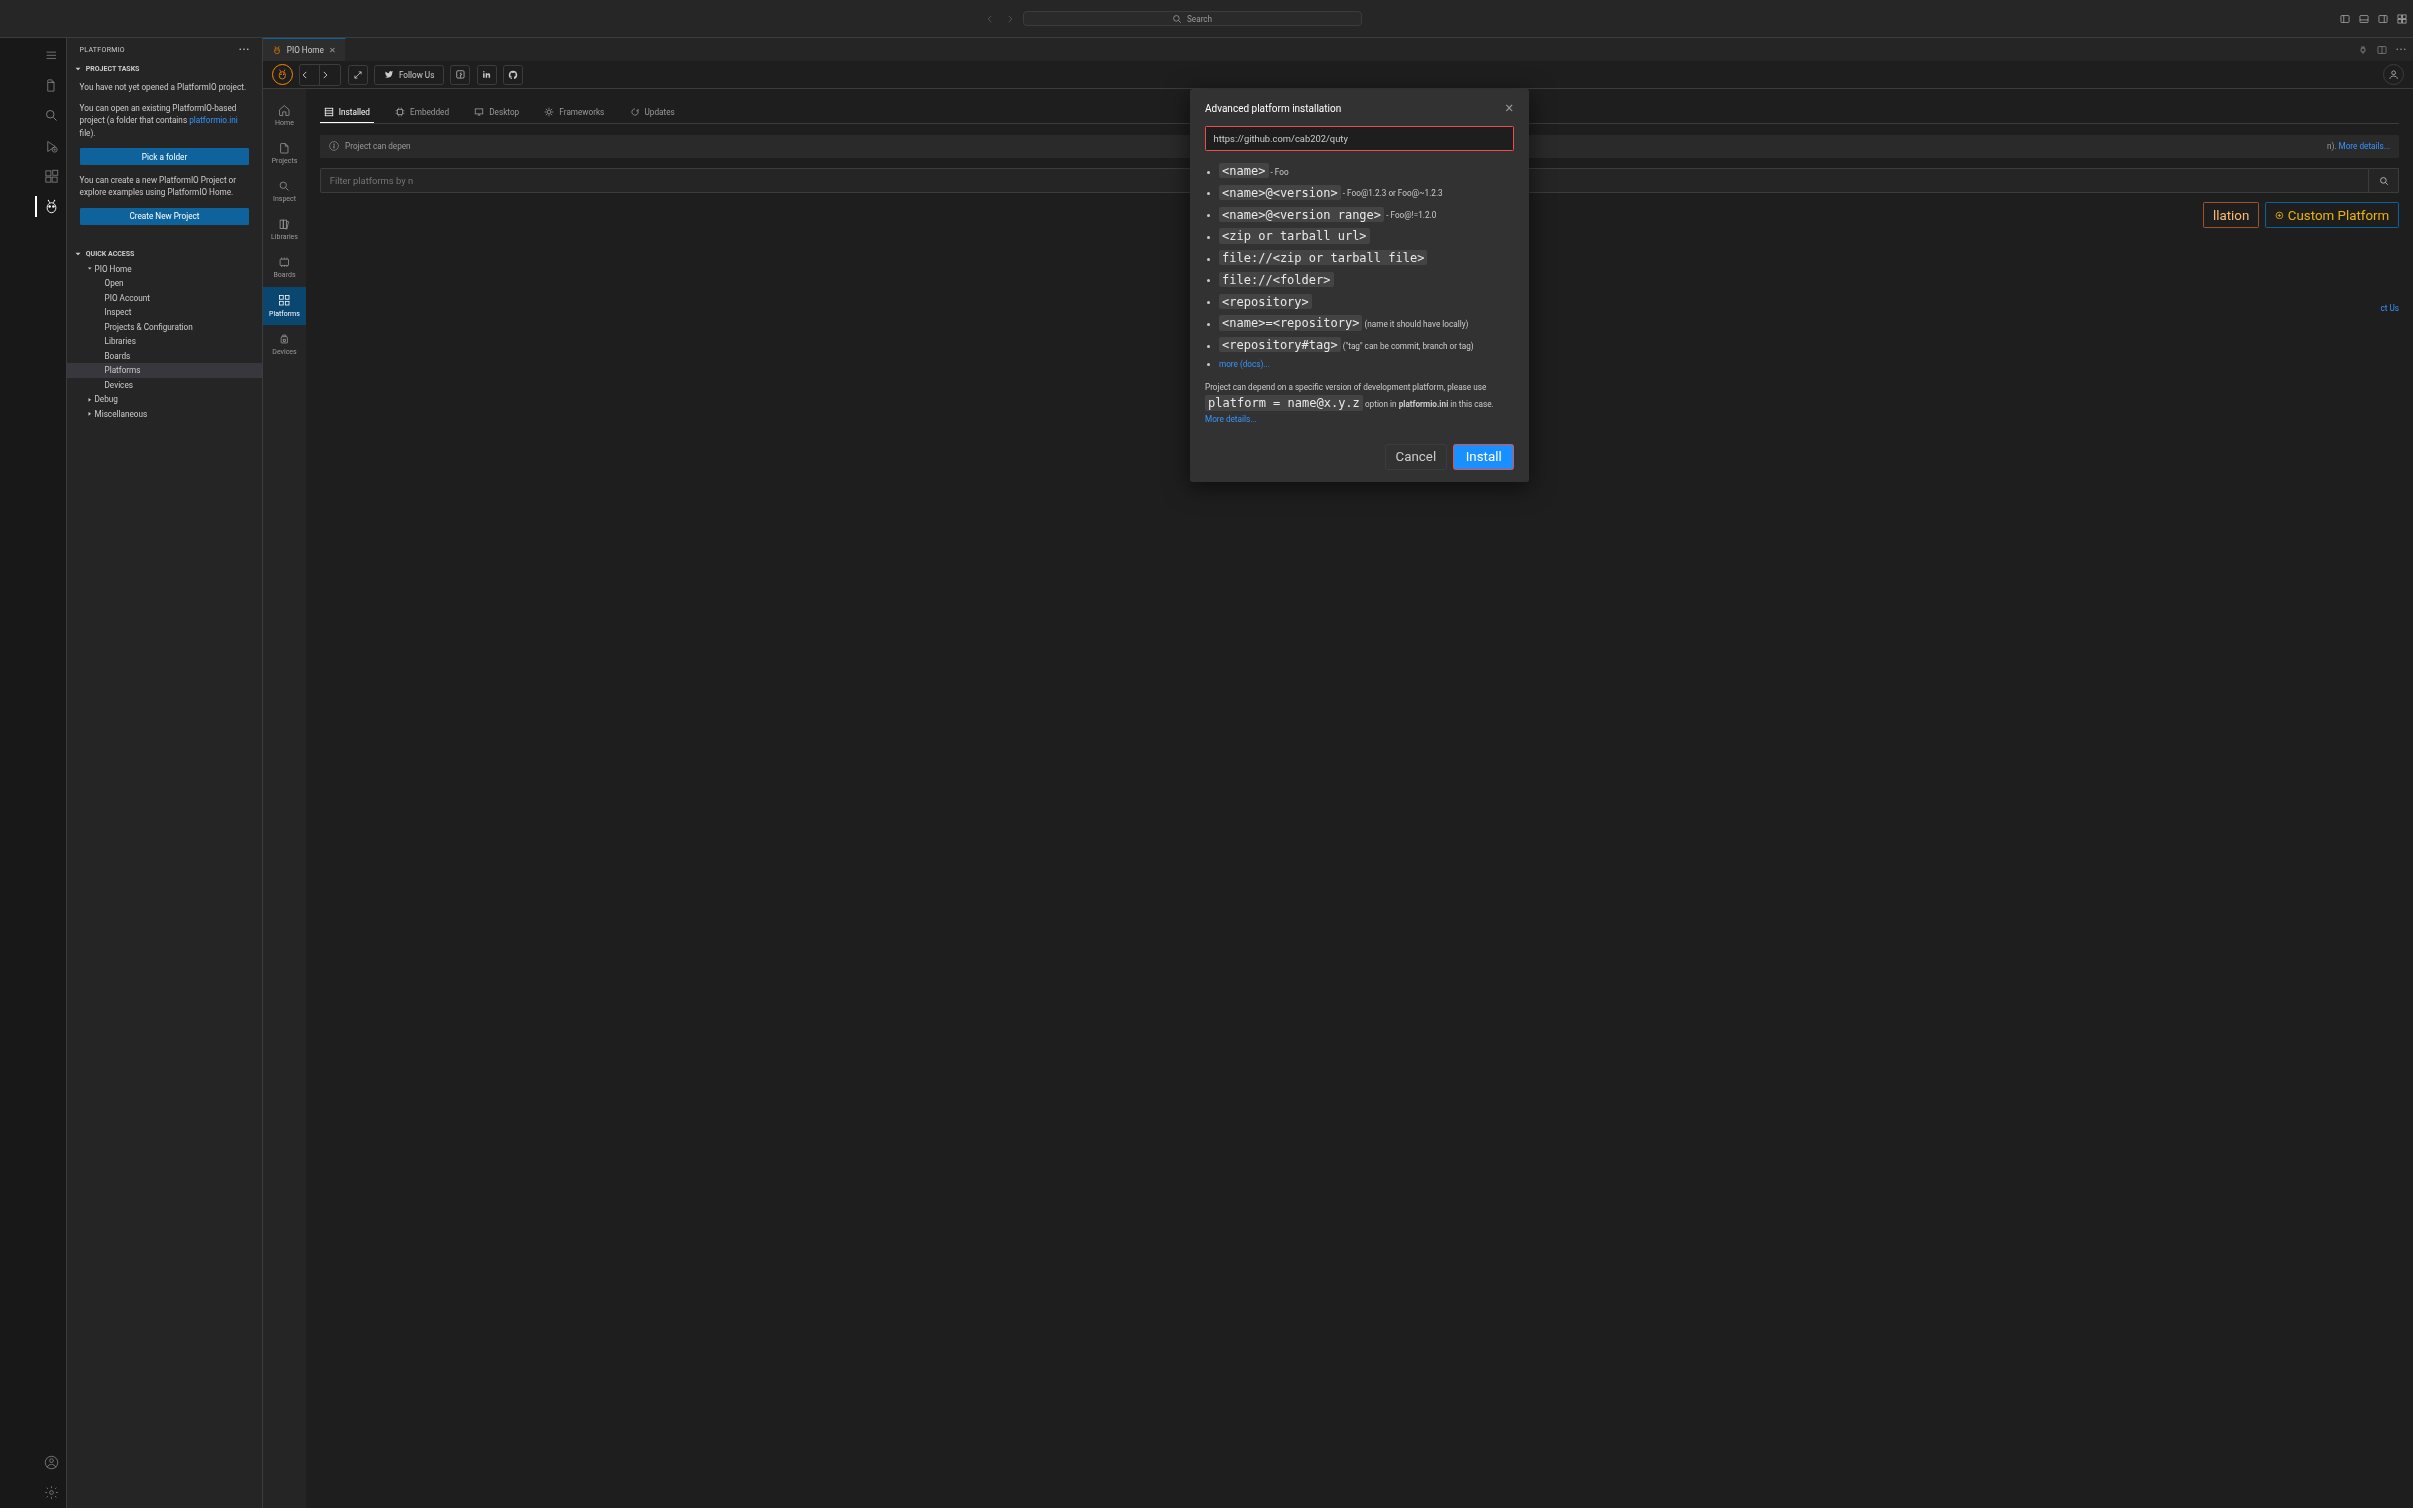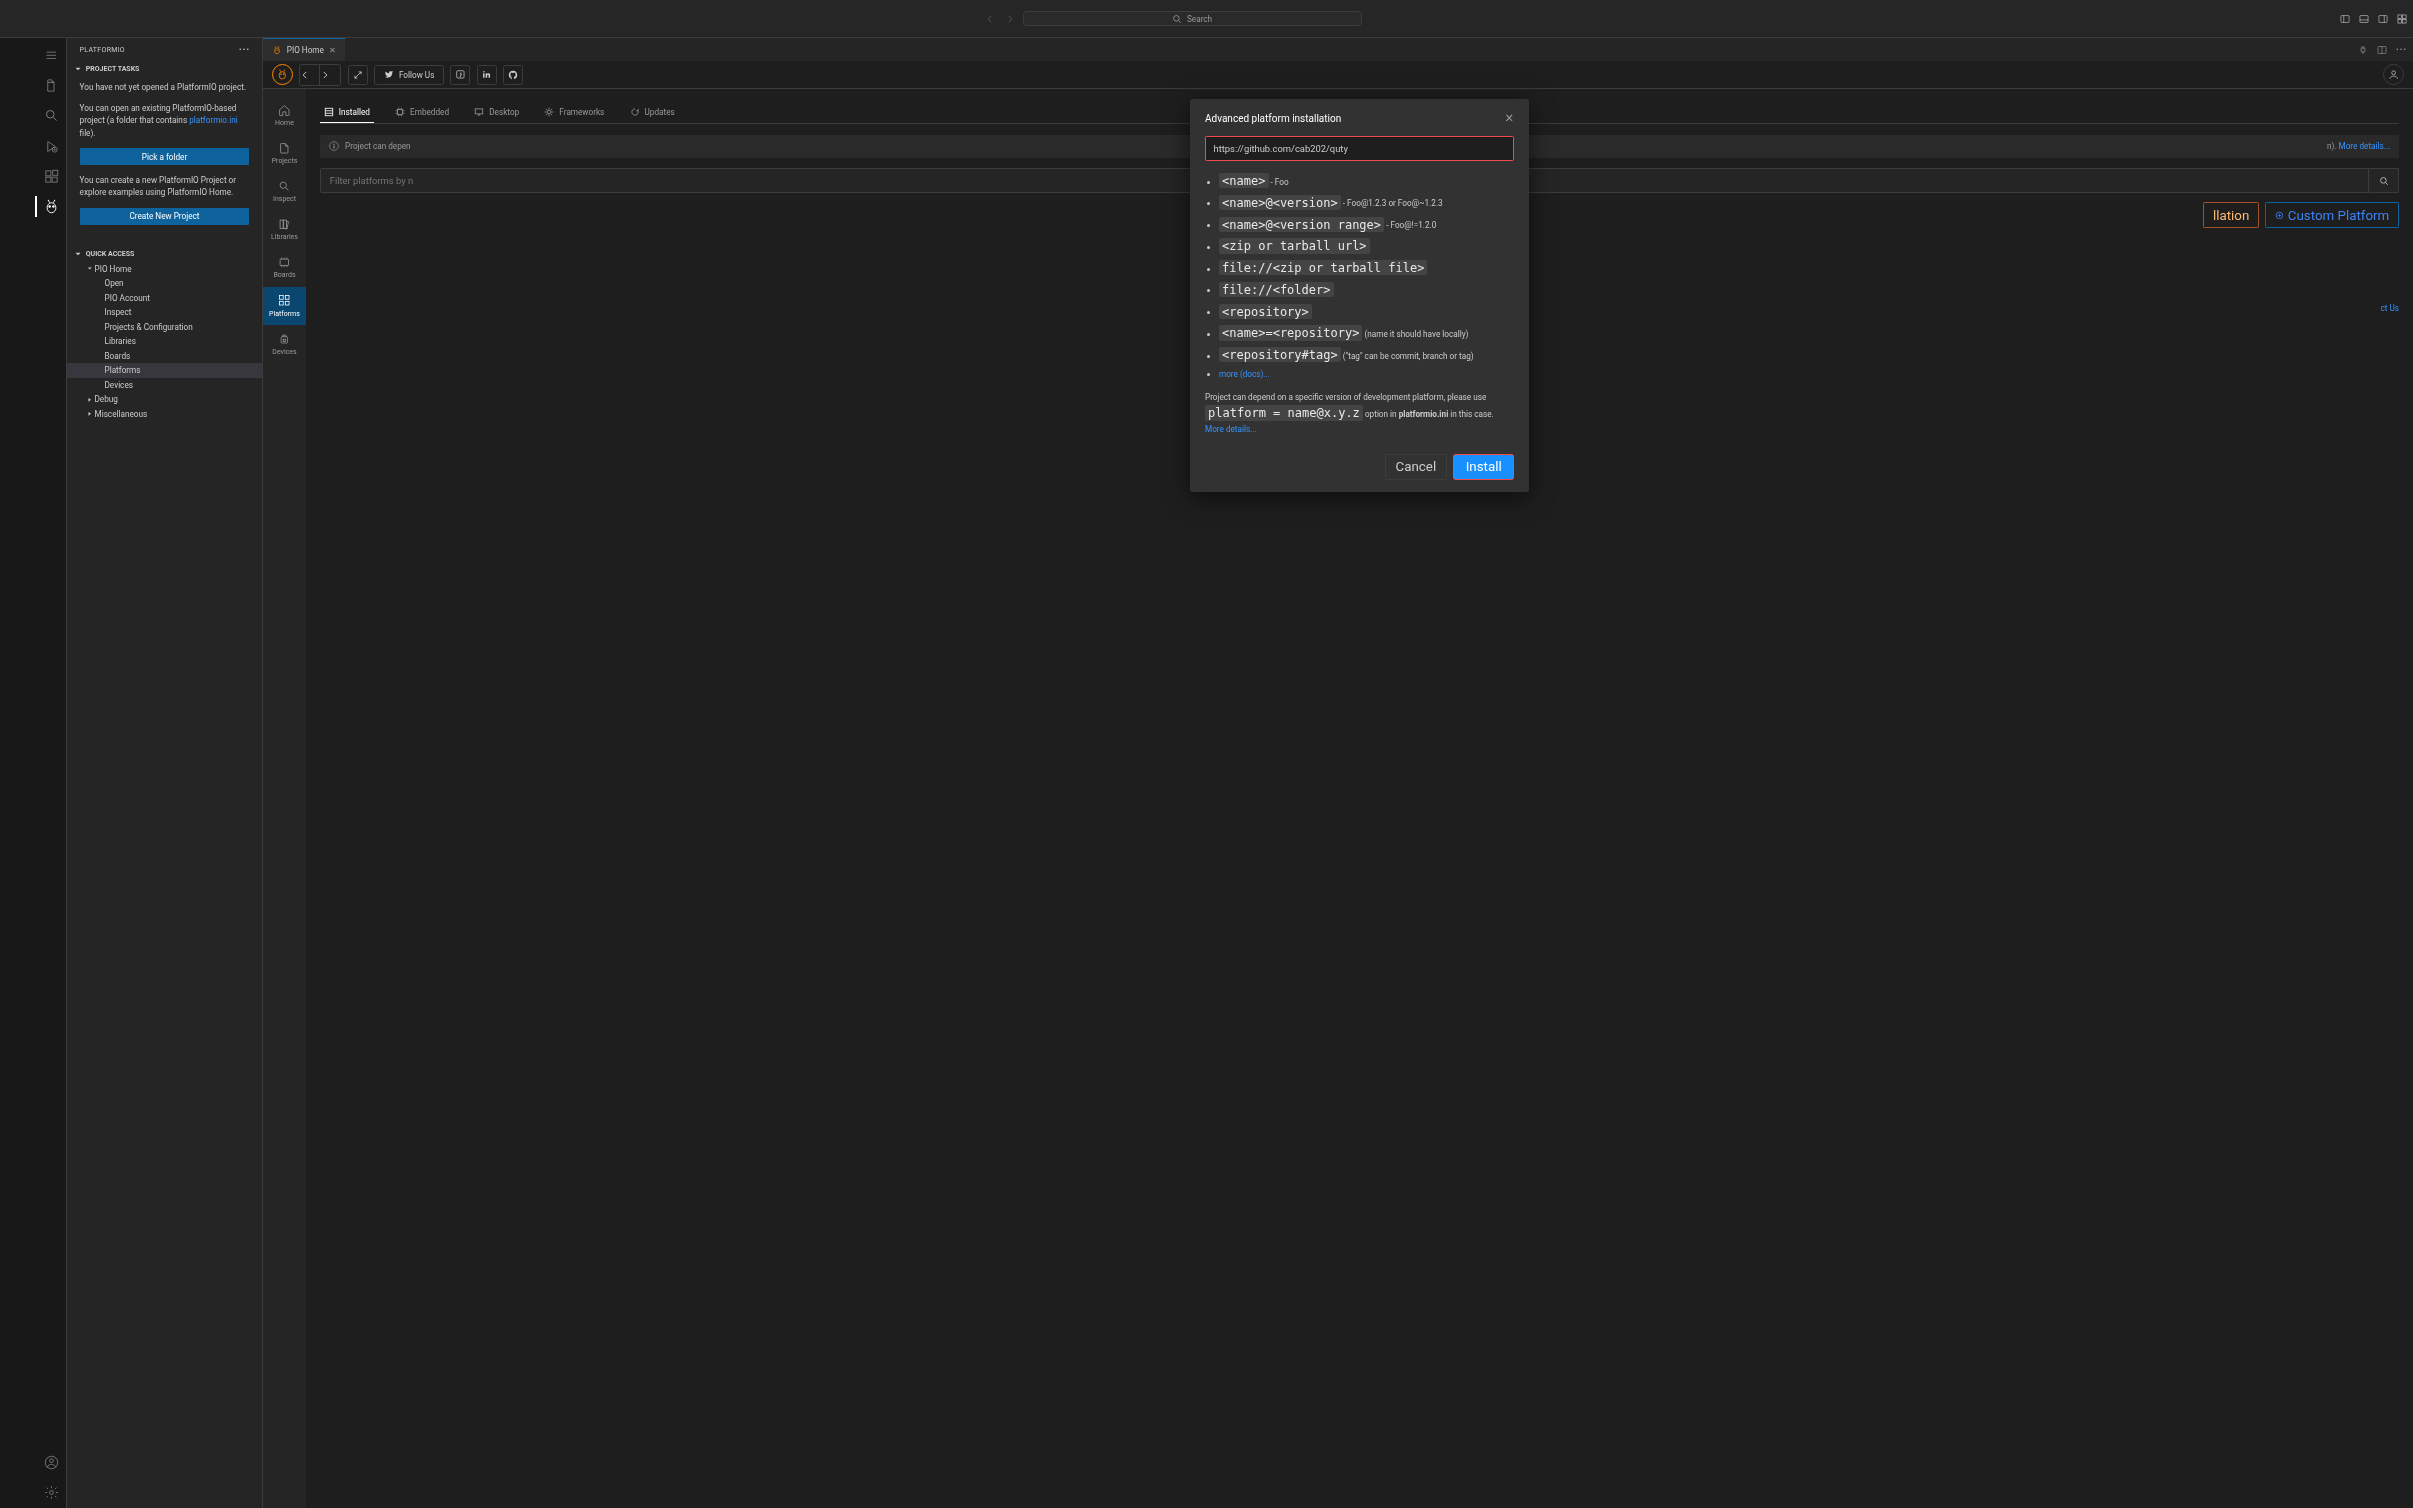--- a/index.html
+++ b/index.html
@@ -87,21 +87,21 @@
   
   .info-banner{background:#2a2a2a;padding:6.3px 8.8px;border-radius:1.3px;display:flex;align-items:center;gap:6.3px;color:var(--text-dim);margin-bottom:10px;}
   .info-banner a{color:var(--link);text-decoration:none;}
   
   .filter-row{display:flex;gap:0;margin-bottom:8.8px;}
   .filter-input{flex:1;background:#252525;border:0.6px solid var(--border);color:var(--text);padding:6.3px 8.8px;font-size:9.4px;border-radius:1.3px 0 0 1.3px;}
   .filter-search{width:30px;background:#252525;border:0.6px solid var(--border);border-left:none;display:flex;align-items:center;justify-content:center;cursor:pointer;border-radius:0 1.3px 1.3px 0;}
   
   .action-row{display:flex;justify-content:flex-end;gap:6.3px;}
   .btn-outline-orange{background:transparent;border:0.6px solid #a0522d;color:#fdba74;padding:4.4px 8.8px;border-radius:1.3px;display:flex;align-items:center;gap:3.8px;cursor:pointer;}
-  .btn-outline-blue{background:transparent;border:0.6px solid var(--blue);color:#3b82f6;padding:4.4px 8.8px;border-radius:1.3px;display:flex;align-items:center;gap:3.8px;cursor:pointer;}
+  .btn-outline-blue{background:transparent;border:0.6px solid var(--blue);color:#eab308;padding:4.4px 8.8px;border-radius:1.3px;display:flex;align-items:center;gap:3.8px;cursor:pointer;}
   
   .dim-text{color:var(--text-dim);text-align:center;margin-top:75px;}
   .dim-text a{color:var(--link);text-decoration:none;}
   
   
   .modal-overlay{position:absolute;top:0;left:0;right:0;bottom:0;display:flex;align-items:flex-start;justify-content:center;z-index:10;}
   .modal{margin-top:0;width:339px;background:var(--modal-bg);border-radius:2.5px;box-shadow:0 5px 25px rgba(0,0,0,.6);padding:12.6px 15px;}
   .modal-head{display:flex;justify-content:space-between;align-items:center;margin-bottom:11.3px;}
   .modal-title{font-size:10px;color:#fff;}
   .modal-close{color:var(--text-dim);cursor:pointer;font-size:11.3px;}
@@ -591,21 +591,21 @@
                 </svg>
                 <span>Custom Platform</span>
               </button>
           </div>
 
           <div class="dim-text">
               <a href="#" style="position:absolute;right:14px;">ct Us</a>
             </div>
 
           <div class="modal-overlay" style="top:0;">
-            <div class="modal" style="margin-top:10px;">
+            <div class="modal" style="margin-top:0;">
               <div class="modal-head">
                 <div class="modal-title">Advanced platform installation</div>
                 <div class="modal-close">✕</div>
               </div>
               <input class="modal-input" value="https://github.com/cab202/quty" style="">
               <ul>
                 <li><code>&lt;name&gt;</code><span> - Foo</span></li>
                 <li><code>&lt;name&gt;@&lt;version&gt;</code><span> - Foo@1.2.3 or Foo@~1.2.3</span></li>
                 <li><code>&lt;name&gt;@&lt;version range&gt;</code><span> - Foo@!=1.2.0</span></li>
                 <li><code>&lt;zip or tarball url&gt;</code><span></span></li>

